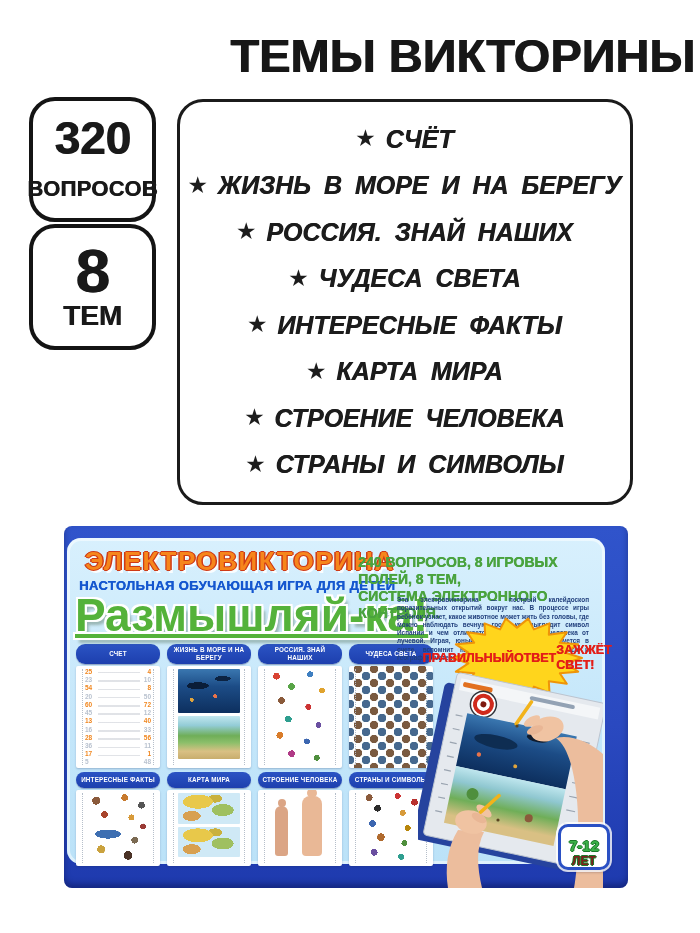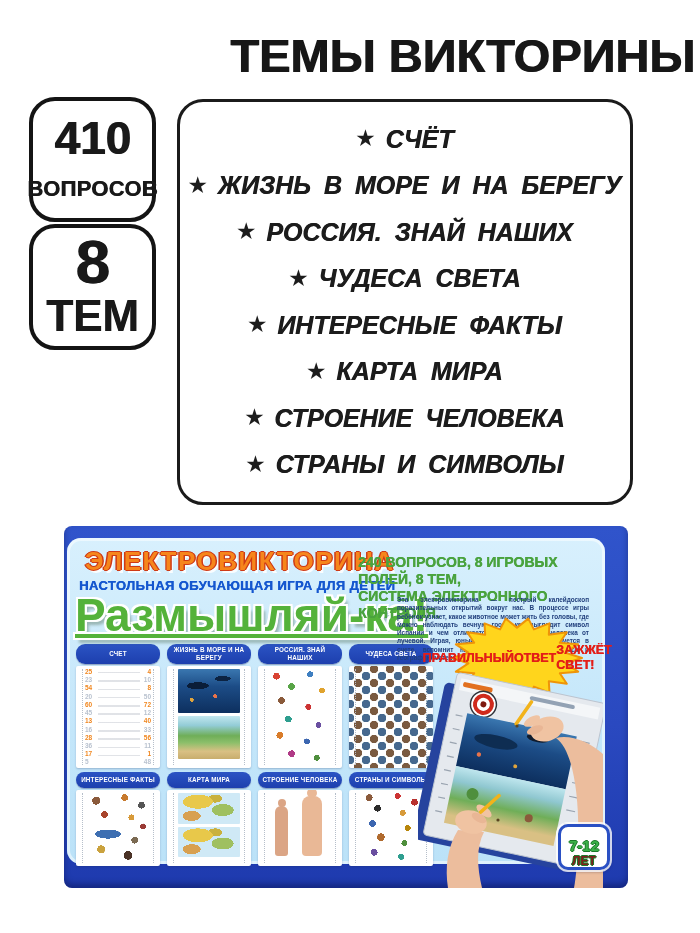--- a/index.html
+++ b/index.html
@@ -15,21 +15,21 @@
   .stat-box{position:absolute;left:29px;width:119px;height:117px;border:4px solid #141414;
     border-radius:26px;background:#fff;display:flex;flex-direction:column;
     align-items:center;justify-content:center;}
   .stat-q{top:97px;}
   .stat-t{top:224px;height:118px;}
   .stat-value{font-weight:bold;color:#191919;line-height:.95;text-shadow:1px 0 0 currentColor;}
   .stat-q .stat-value{font-size:46px;}
   .stat-t .stat-value{font-size:62px;}
   .stat-label{font-weight:bold;color:#191919;text-shadow:.6px 0 0 currentColor;}
   .stat-q .stat-label{font-size:22px;margin-top:16px;letter-spacing:.3px;}
-  .stat-t .stat-label{font-size:44px;margin-top:0;}
+  .stat-t .stat-label{font-size:28px;margin-top:0;}
 
   
   .topics-panel{position:absolute;left:177px;top:99px;width:456px;height:406px;
     border:3.5px solid #1b1b1b;border-radius:26px;background:#fff;
     display:flex;flex-direction:column;justify-content:space-around;padding:14px 6px;box-sizing:border-box;}
   .topic-item{display:flex;align-items:center;justify-content:center;gap:11px;
     font-size:25px;font-weight:bold;font-style:italic;color:#1c1c1c;
     word-spacing:6px;text-shadow:.5px 0 0 currentColor;white-space:nowrap;}
   .star-icon{font-style:normal;font-size:20px;line-height:1;transform:translateY(-1px);
     text-shadow:none;}
@@ -184,21 +184,21 @@
     text-shadow:-1px 0 0 #1c7a2a,1px 0 0 #1c7a2a,0 1px 0 #1c7a2a,0 -1px 0 #1c7a2a;}
 </style>
 </head>
 <body>
 
 <div class="stage">
 
   <div class="page-title">ТЕМЫ ВИКТОРИНЫ</div>
 
   <div class="stat-box stat-q">
-    <div class="stat-value">410</div>
+    <div class="stat-value">320</div>
     <div class="stat-label">ВОПРОСОВ</div>
   </div>
   <div class="stat-box stat-t">
     <div class="stat-value">8</div>
     <div class="stat-label">ТЕМ</div>
   </div>
 
   <div class="topics-panel">
     <div class="topic-item">
         <span class="star-icon">★</span>

